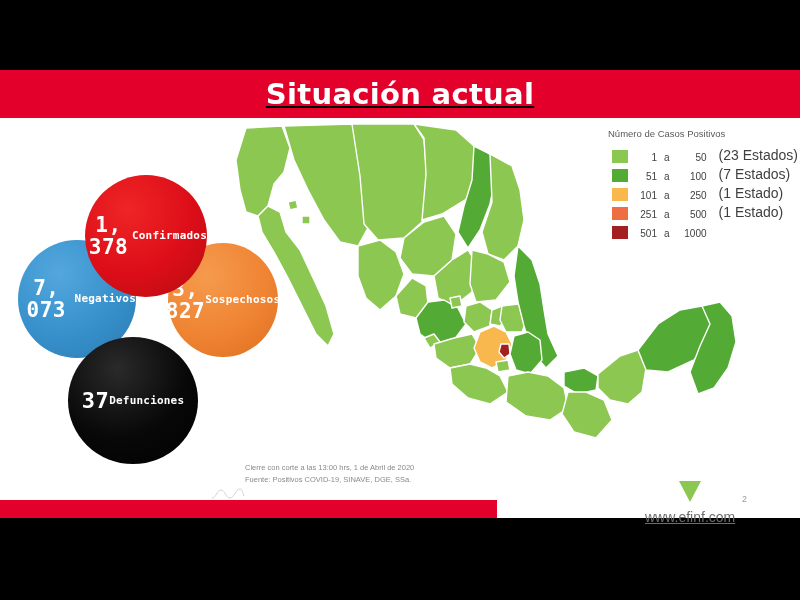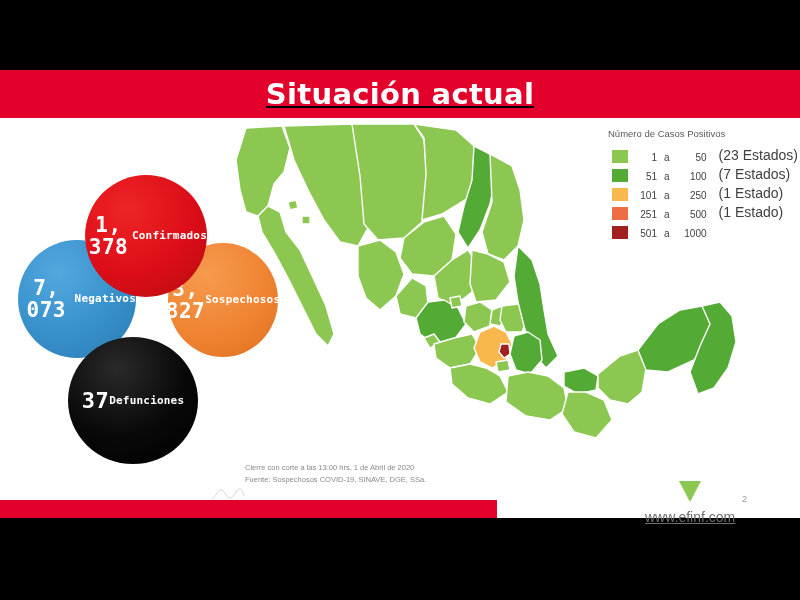--- a/index.html
+++ b/index.html
@@ -362,21 +362,21 @@
     <div class="label">Sospechosos</div>
   </div>
 
   <div class="circle circle-defunciones">
     <div class="value">37</div>
     <div class="label">Defunciones</div>
   </div>
 
   <div class="footnote">
     <div>Cierre con corte a las 13:00 hrs, 1 de Abril de 2020</div>
-    <div>Fuente: Sospechosos COVID-19, SINAVE, DGE, SSa.</div>
+    <div>Fuente: Positivos COVID-19, SINAVE, DGE, SSa.</div>
   </div>
 
   <svg class="foot-mark" viewBox="0 0 34 12">
     <path d="M1,11 C5,11 6,3 10,3 C14,3 15,11 19,11 C23,11 25,2 29,2 C31,2 32,6 33,9" fill="none" stroke="#9a9a9a" stroke-width="1"></path>
   </svg>
 
   <div class="footer-bar"></div>
 
   <svg class="green-arrow" viewBox="0 0 26 24">
     <path d="M2,1 L24,1 L13,22 Z" fill="#8cc751"></path>

